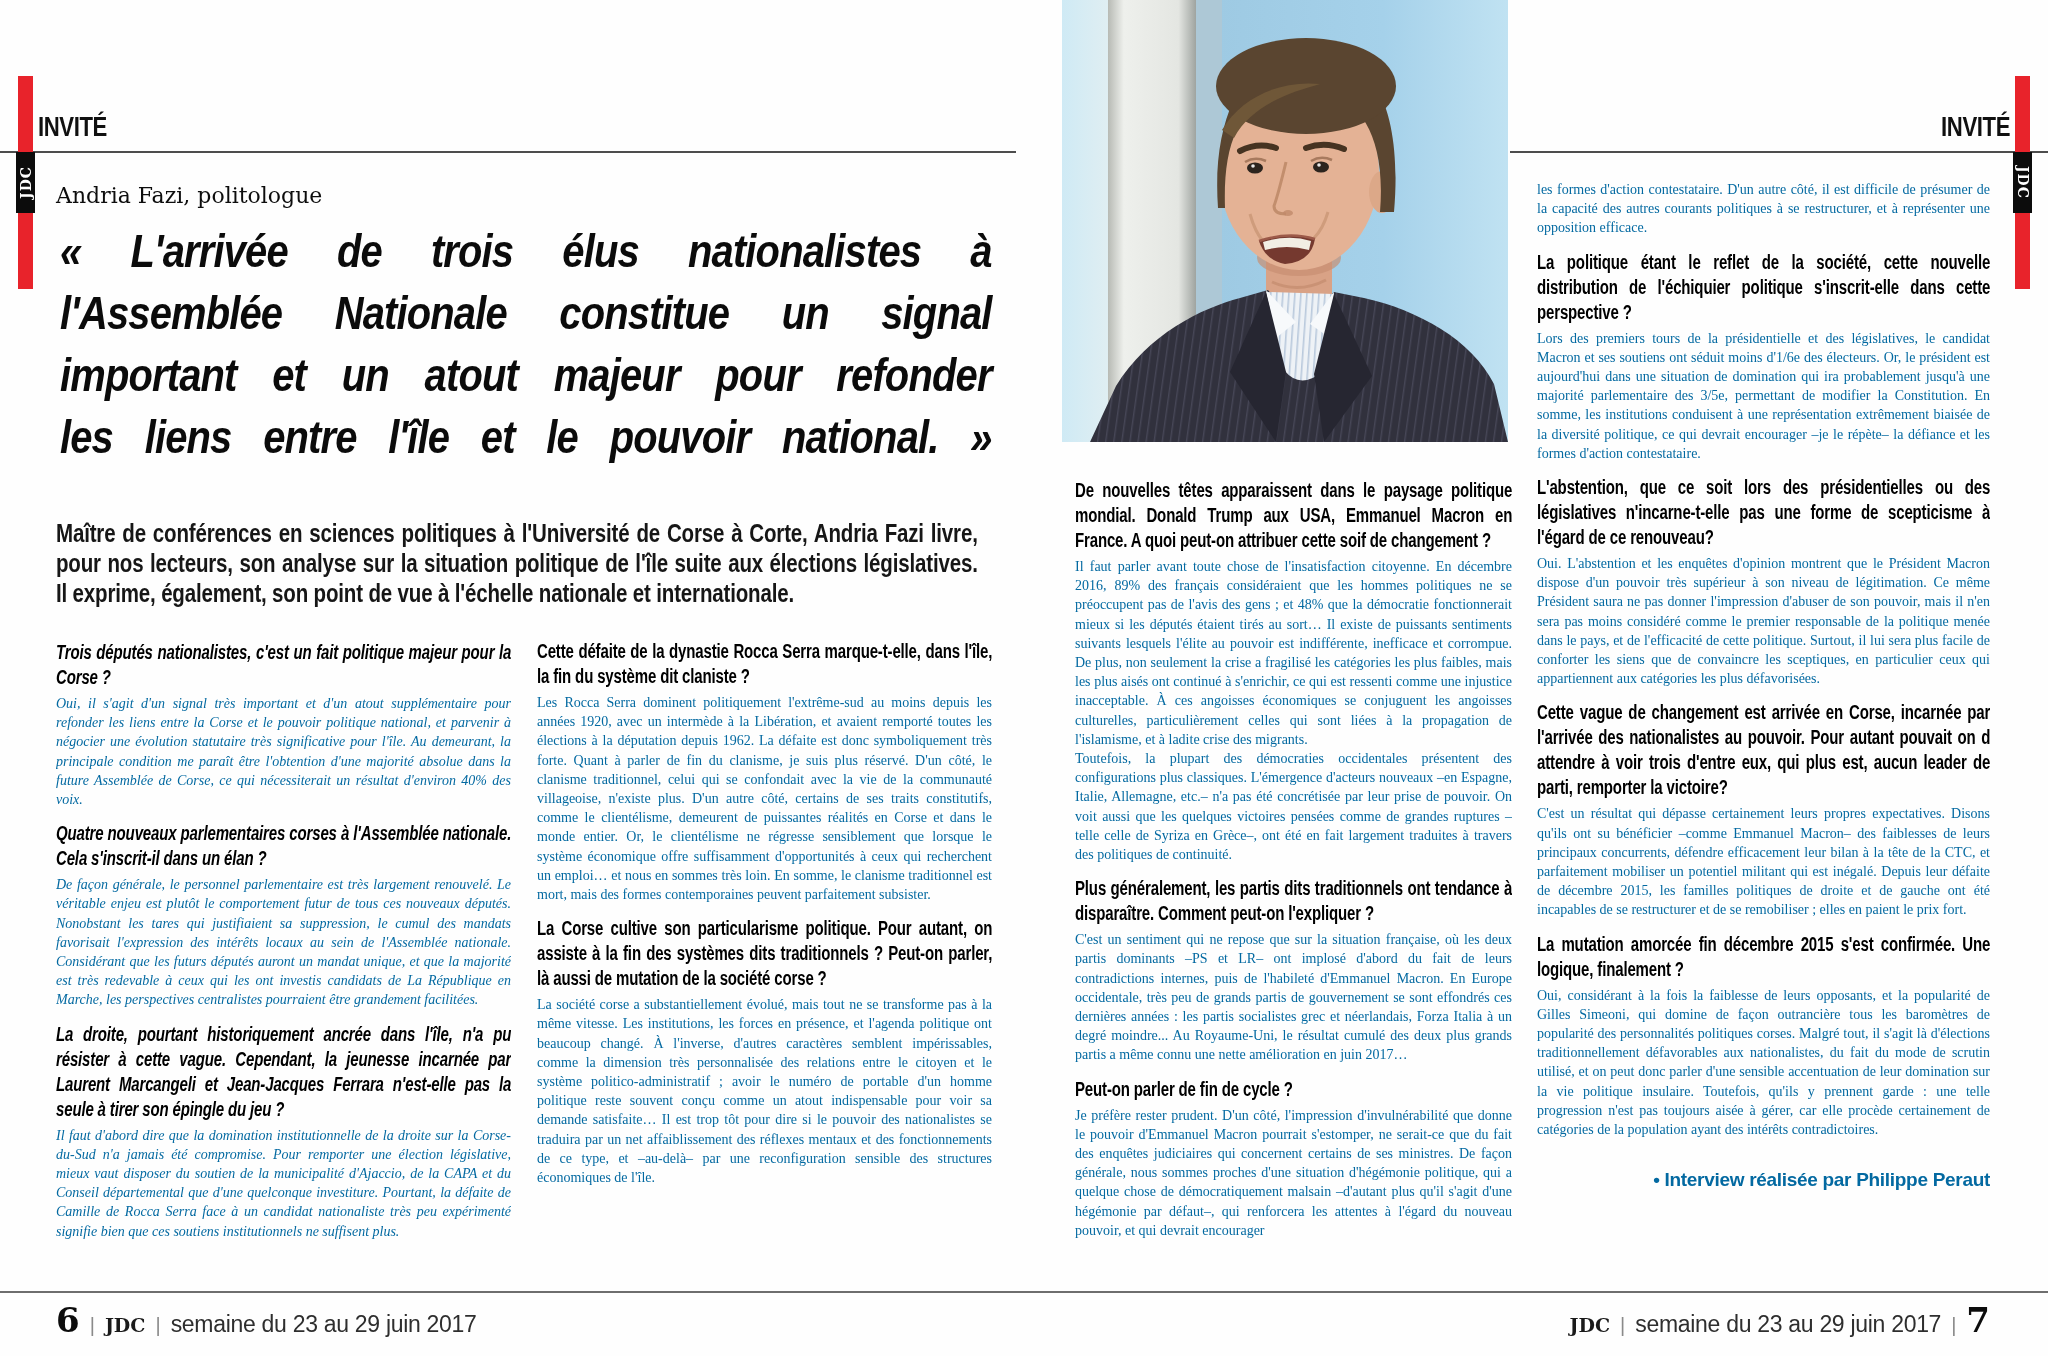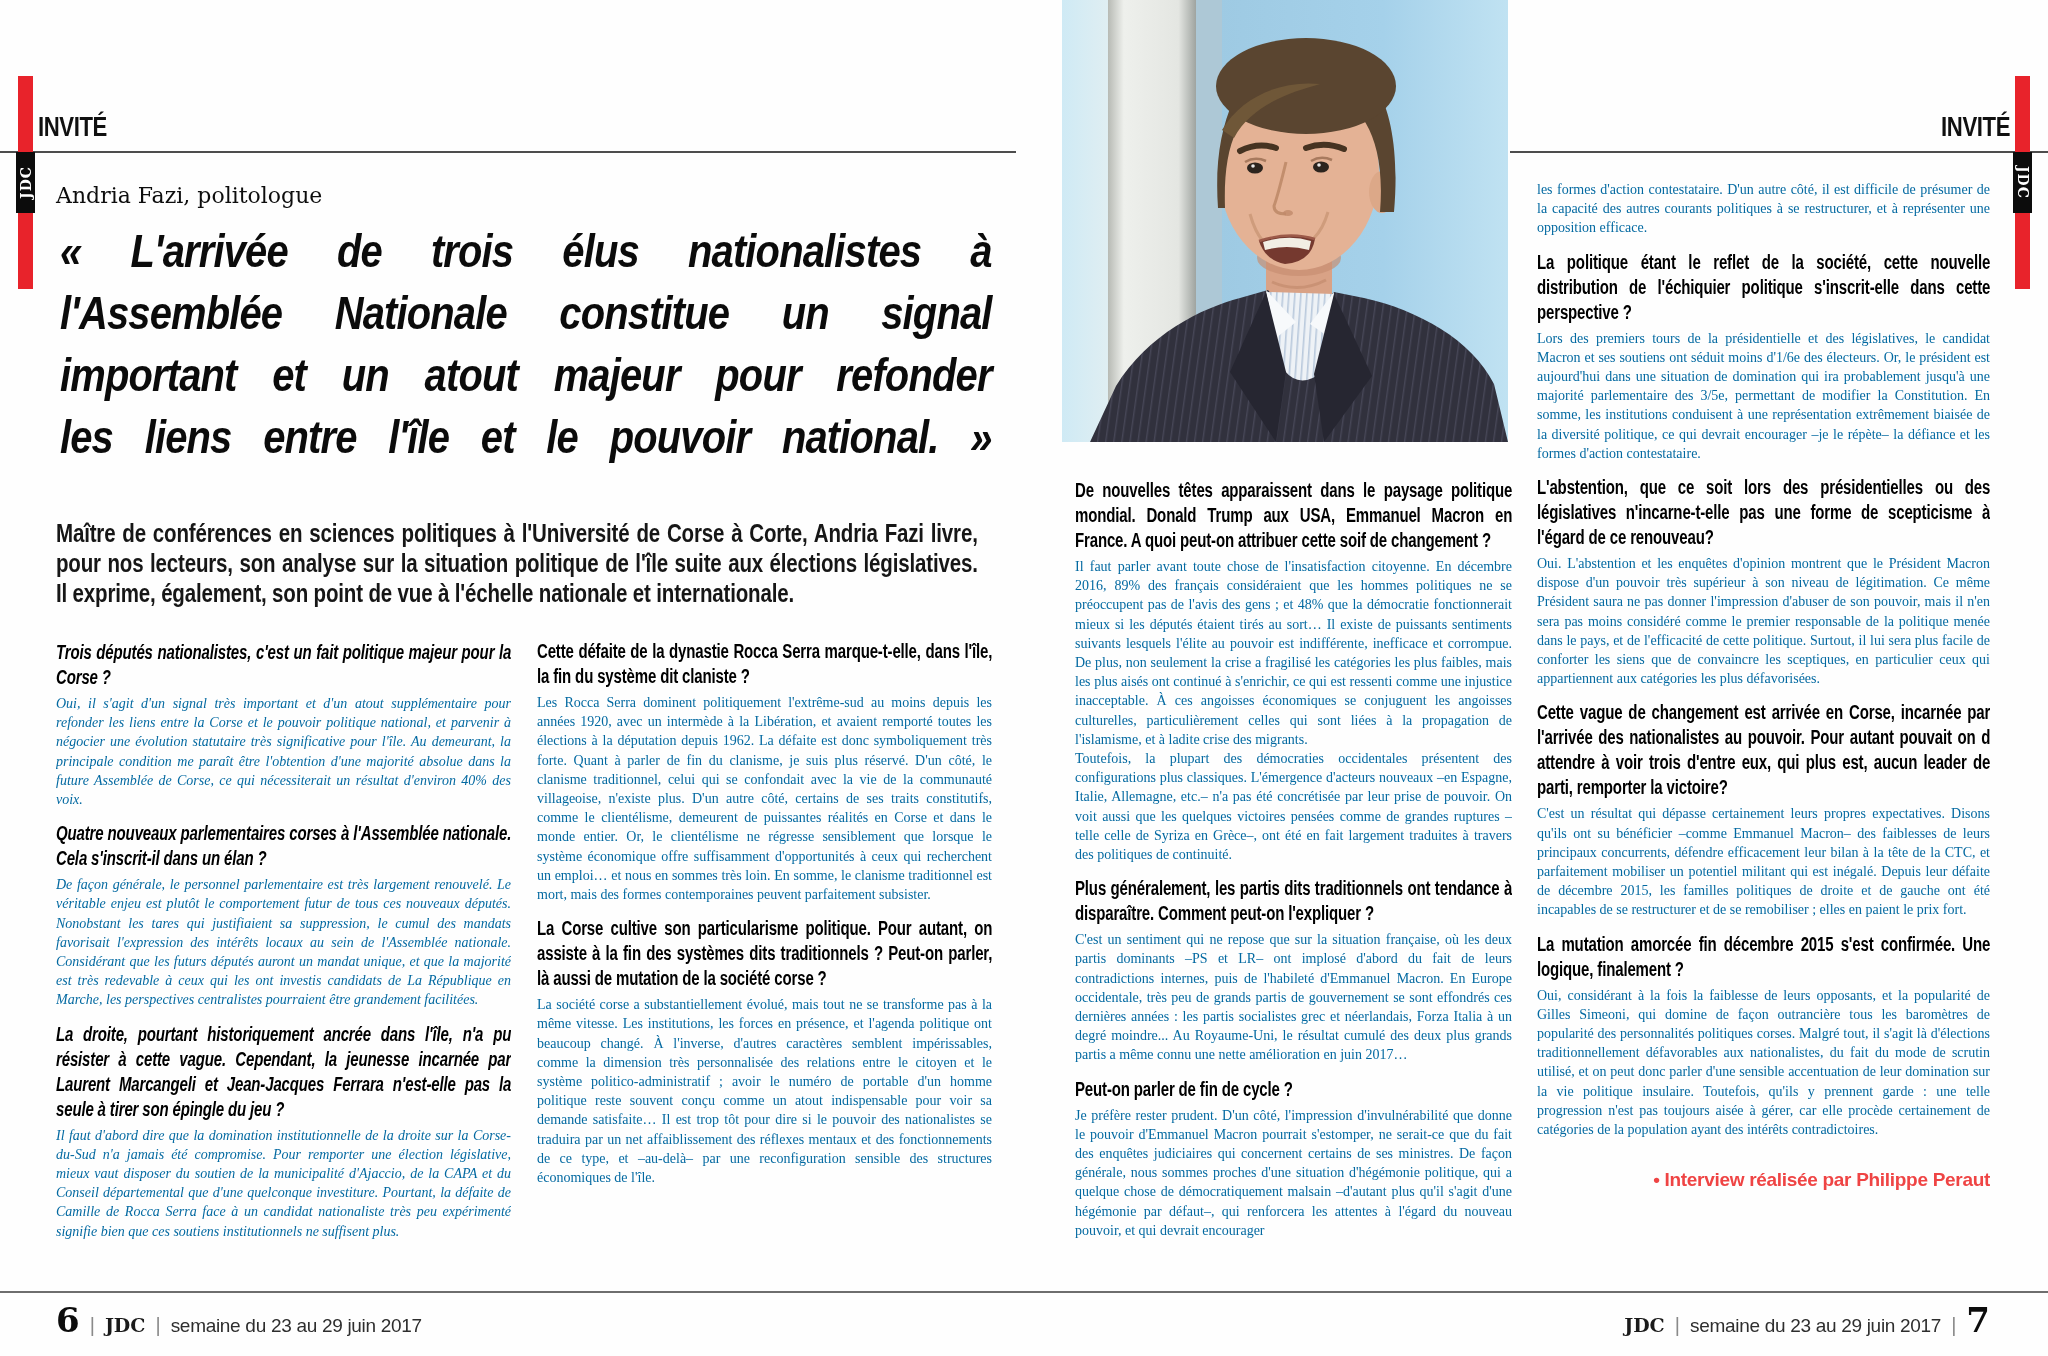--- a/index.html
+++ b/index.html
@@ -41,32 +41,32 @@
   .col-a{left:56px;top:640px;width:455px;height:652px;font-style:italic;}
   .col-b{left:537px;top:639px;width:455px;height:652px;}
   .col-r1{left:1075px;top:478px;width:437px;height:814px;}
   .col-r2{left:1537px;top:180px;width:453px;height:1112px;}
   .q{font-weight:bold;font-size:20px;line-height:25px;letter-spacing:-0.2px;color:#000;
     width:133.4%;transform:scaleX(.75);transform-origin:0 0;text-align:justify;
     margin:12px 0 4px 0;}
   .col .q:first-child{margin-top:0;}
   .a{font-family:"Liberation Serif",serif;font-size:14px;line-height:19.2px;
     text-align:justify;color:#0369a1;margin:0;}
-  .byline{font-weight:bold;font-size:19px;letter-spacing:-0.3px;color:#ef4444;
+  .byline{font-weight:bold;font-size:19px;letter-spacing:-0.3px;color:#0369a1;
     text-align:right;margin-top:30px;}
   
   .photo{position:absolute;left:1062px;top:0;width:446px;height:442px;}
   .photo svg{display:block;width:446px;height:442px;}
   
   .footer{position:absolute;top:1300px;display:flex;align-items:baseline;gap:10px;}
   .footer-left{left:56px;}
   .footer-right{right:58px;}
   .fpn{font-family:"DejaVu Serif",serif;font-weight:bold;font-size:34px;color:#0c0c0c;}
   .fbrand{font-family:"DejaVu Serif",serif;font-weight:bold;font-size:19px;color:#1a1a1a;}
-  .fdate{font-size:19px;color:#2e2e2e;letter-spacing:-0.3px;}
+  .fdate{font-size:23px;color:#2e2e2e;letter-spacing:-0.3px;}
   .fsep{color:#8a8a8a;font-size:20px;font-weight:normal;}
 </style>
 </head>
 <body>
 
 <div class="spread">
 
   <div class="rule rule-left"></div>
   <div class="rule rule-right"></div>
   <div class="rule footer-rule"></div>

